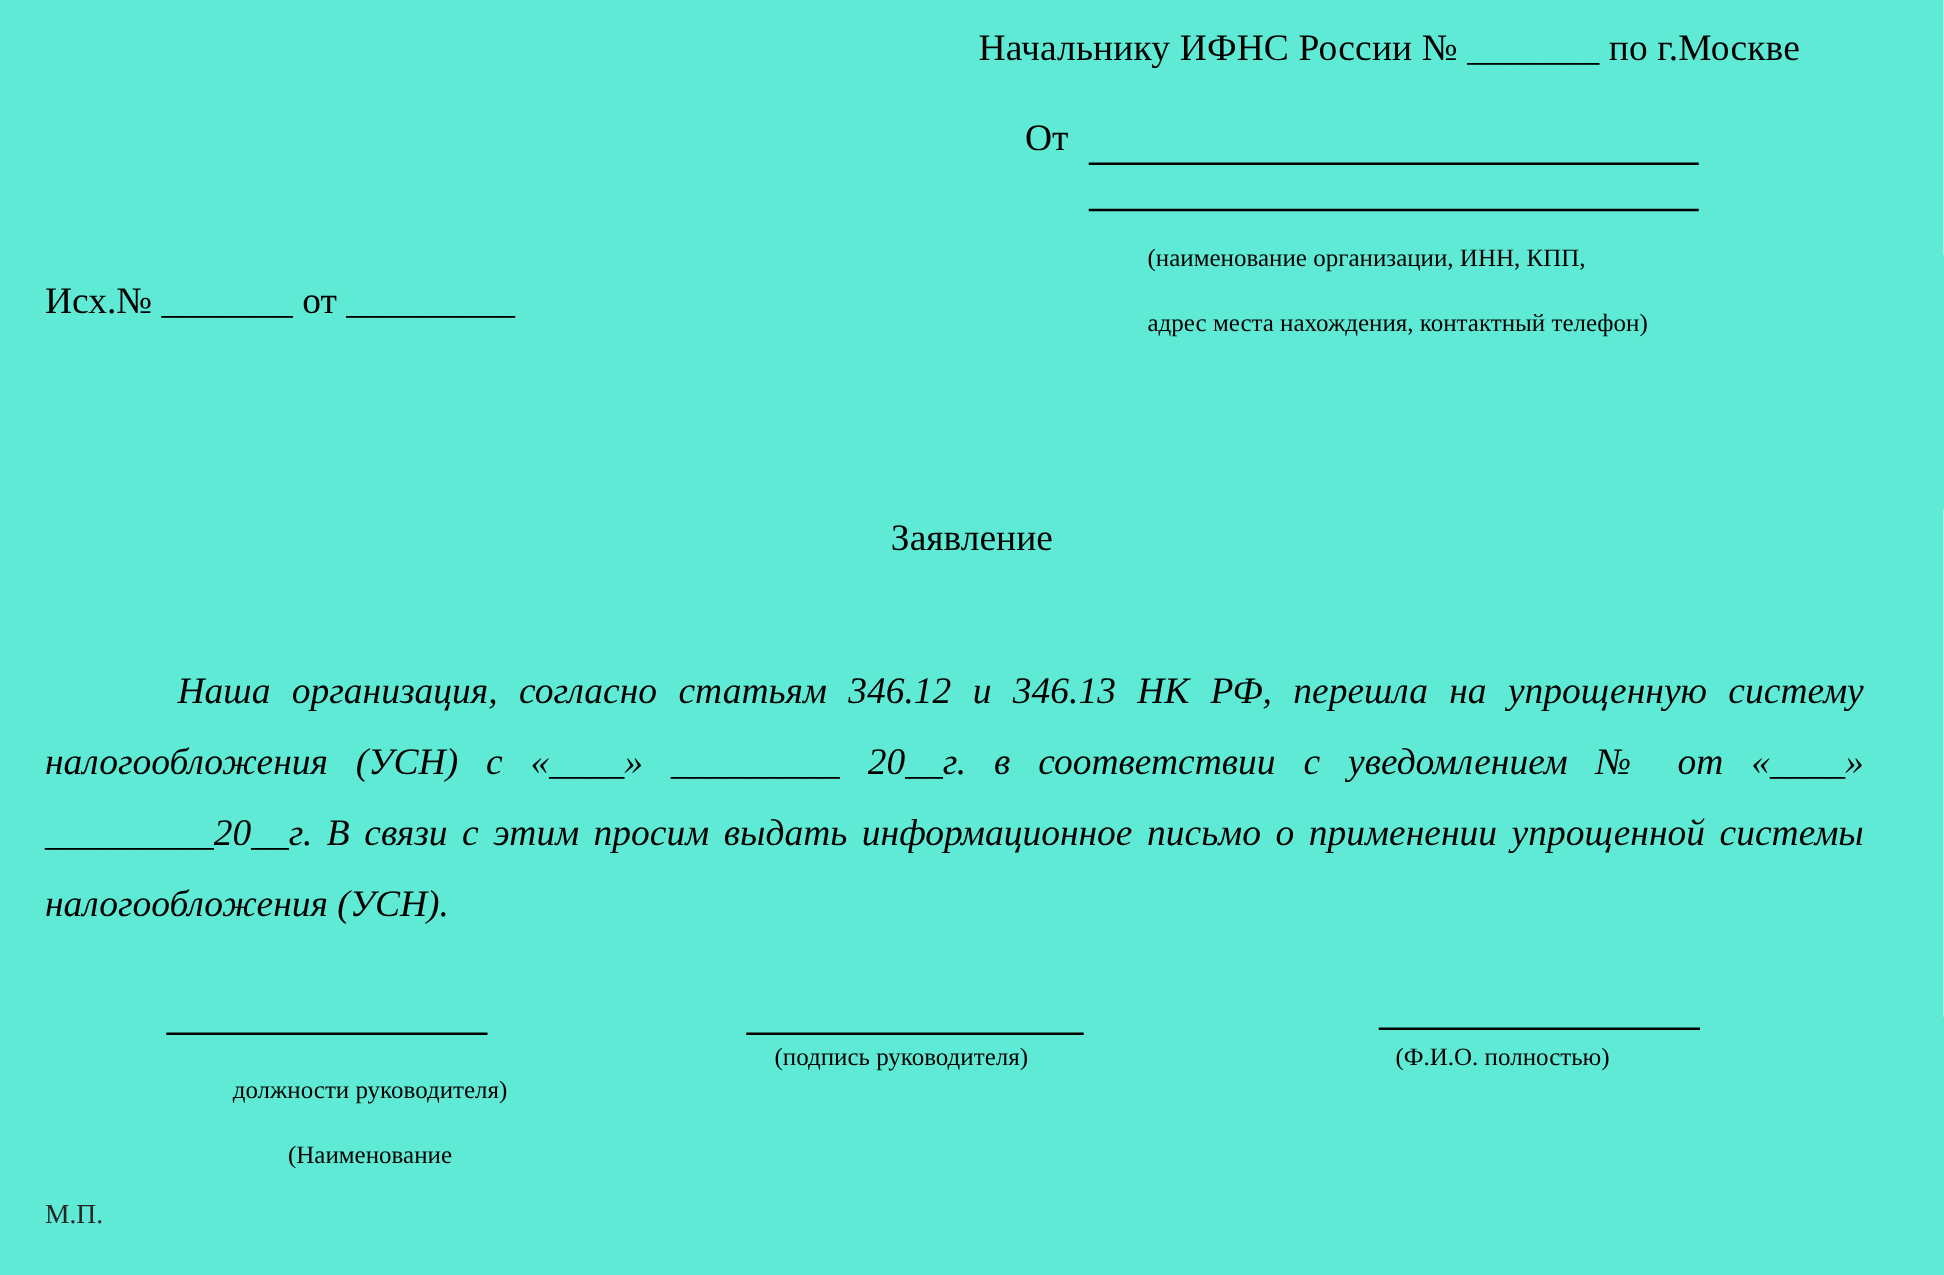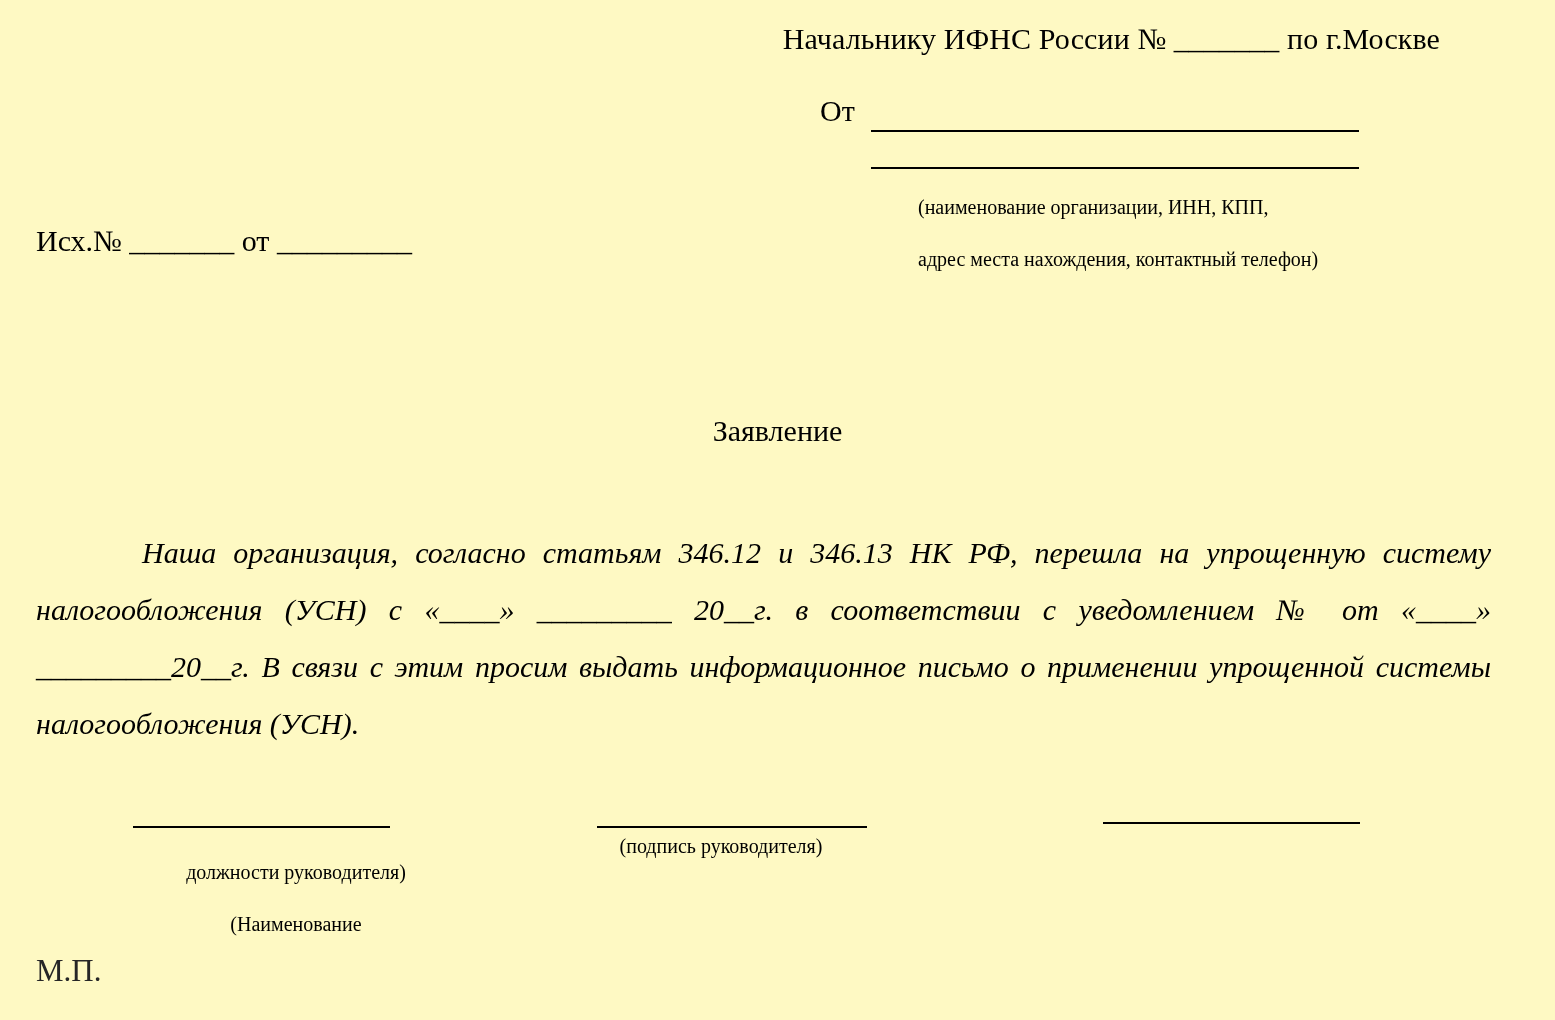--- a/index.html
+++ b/index.html
@@ -9,21 +9,21 @@
     background: #ffffff;
   }
   body {
     font-family: "Liberation Serif", "DejaVu Serif", serif;
     color: #000000;
   }
   #page {
     position: relative;
     width: 1555px;
     height: 1020px;
-    background: #fef9c3;
+    background: #5eead4;
     overflow: hidden;
   }
 
   
   .abs { position: absolute; }
   .nowrap { white-space: nowrap; text-align: right; }
 
   
   .rule {
     position: absolute;
@@ -93,21 +93,21 @@
     font-size: 20px;
     line-height: 26px;
     white-space: pre-line;
     text-align: center;
   }
 
   
   #mp {
     top: 952px;
     left: 36px;
-    font-size: 31px;
+    font-size: 22px;
     line-height: 38px;
     color: #262626;
   }
 </style>
 </head>
 <body>
 
 <div id="page">
 
   <div class="abs nowrap" id="hdr-line">Начальнику ИФНС России № _______ по г.Москве</div>
@@ -133,16 +133,17 @@
   <div class="rule" style="left:133px; top:826px; width:257px;"></div>
   <div class="sig-cap" style="left:131px; top:833px; width:330px;">
     <div>должности руководителя)</div>
     <div>(Наименование</div>
   </div>
 
   <div class="rule" style="left:597px; top:826px; width:270px;"></div>
   <div class="sig-cap" style="left:541px; top:833px; width:360px;">(подпись руководителя)</div>
 
   <div class="rule" style="left:1103px; top:822px; width:257px;"></div>
+  <div class="sig-cap" style="left:1022px; top:833px; width:360px;">(Ф.И.О. полностью)</div>
 
   <div class="abs nowrap" id="mp">М.П.</div>
 
 </div>
 
 </body></html>

